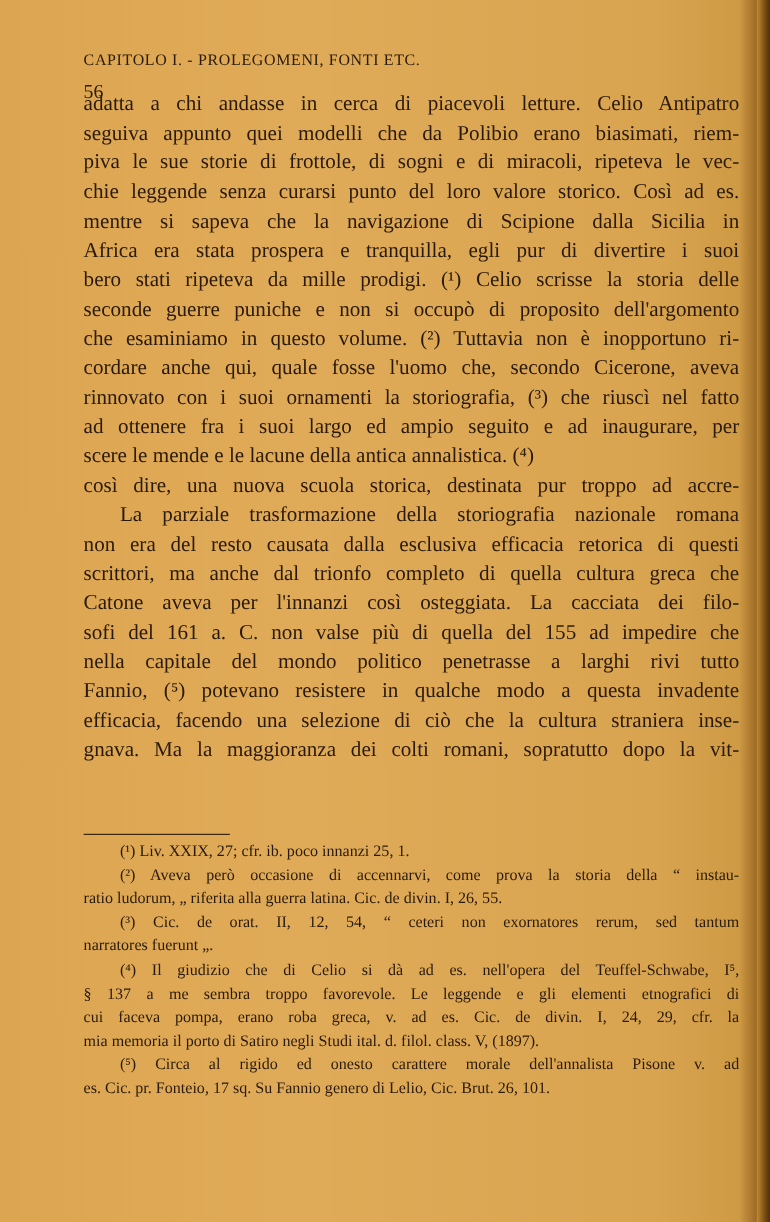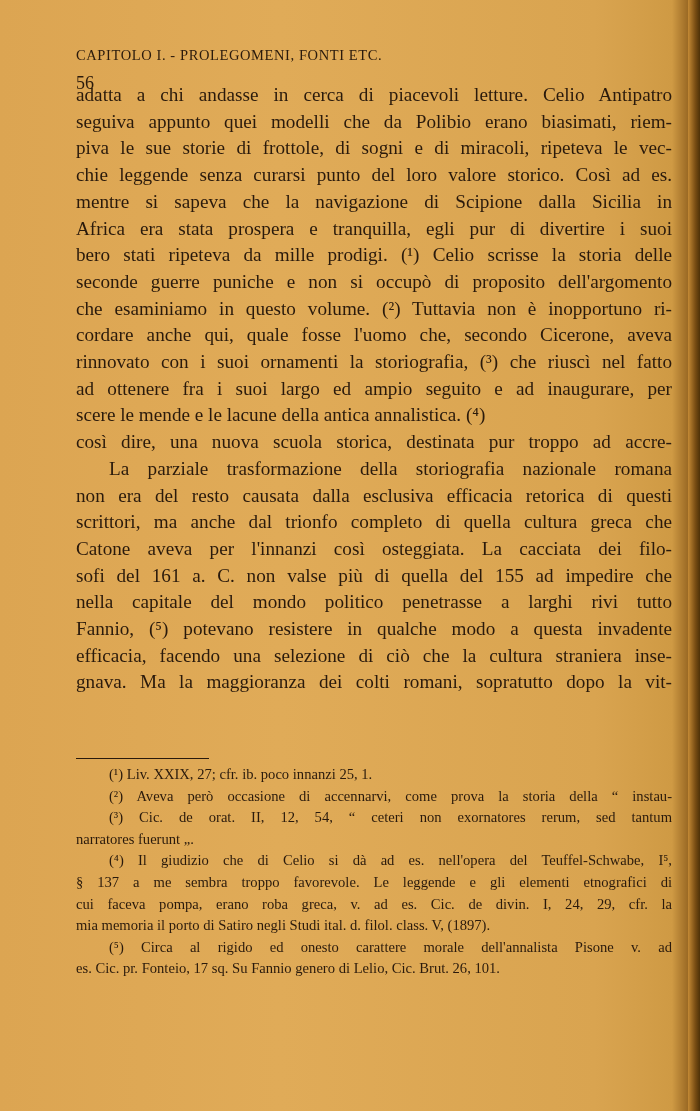--- a/index.html
+++ b/index.html
@@ -80,20 +80,21 @@
   </div>
 
   <div class="rule"></div>
 
   <div class="notes">
     <div>
       <span class="line last indent"><span>(¹)</span> <span>Liv. XXIX, 27; cfr. ib. poco innanzi 25, 1.</span></span>
     </div>
     <div>
       <span class="line indent"><span>(²)</span> <span>Aveva però occasione di accennarvi, come prova la storia della “ instau-</span></span>
+      <span class="line last">ratio ludorum, „ riferita alla guerra latina. Cic. de divin. I, 26, 55.</span>
     </div>
     <div>
       <span class="line indent"><span>(³)</span> <span>Cic. de orat. II, 12, 54, “ ceteri non exornatores rerum, sed tantum</span></span>
       <span class="line last">narratores fuerunt „.</span>
     </div>
     <div>
       <span class="line indent"><span>(⁴)</span> <span>Il giudizio che di Celio si dà ad es. nell'opera del Teuffel-Schwabe, I⁵,</span></span>
       <span class="line">§ 137 a me sembra troppo favorevole. Le leggende e gli elementi etnografici di</span>
       <span class="line">cui faceva pompa, erano roba greca, v. ad es. Cic. de divin. I, 24, 29, cfr. la</span>
       <span class="line last">mia memoria il porto di Satiro negli Studi ital. d. filol. class. V, (1897).</span>

